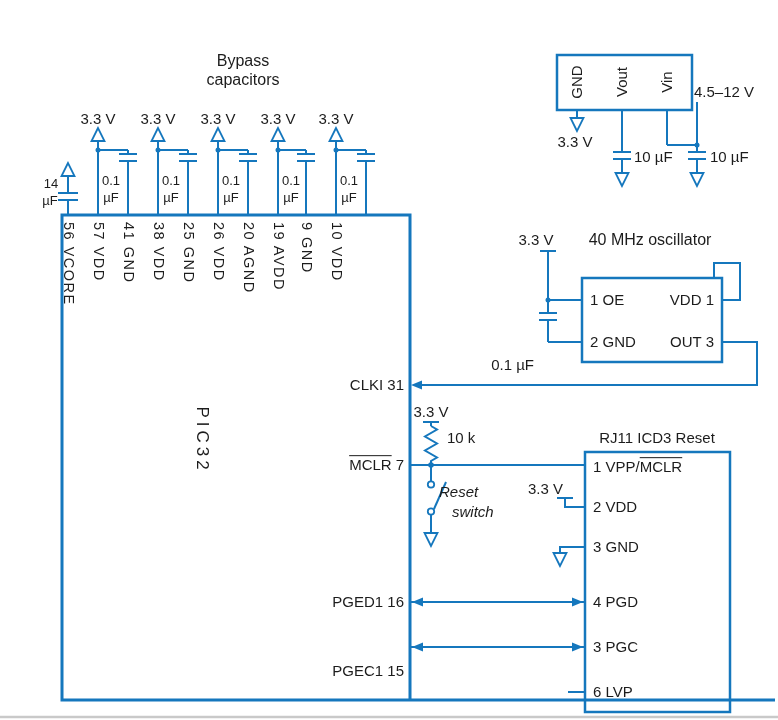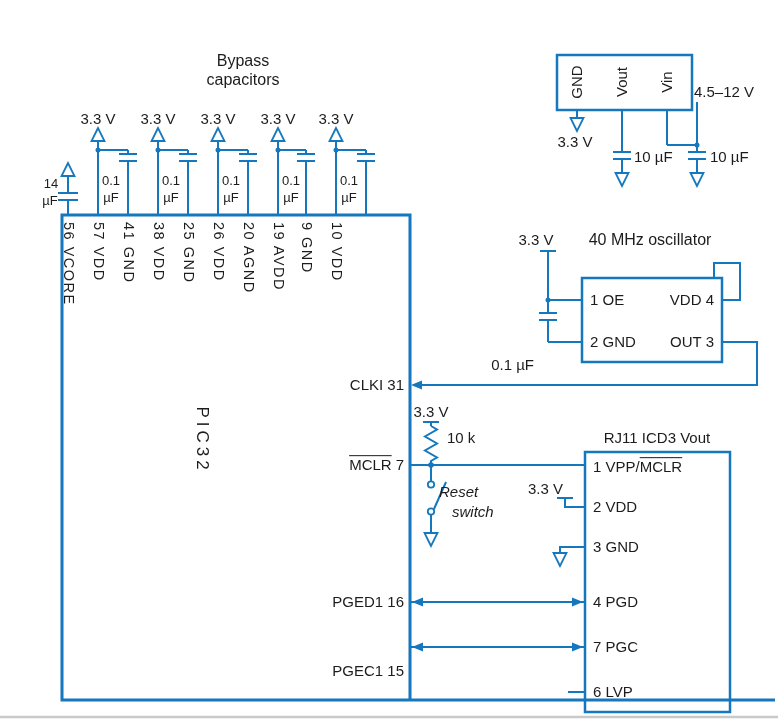--- a/index.html
+++ b/index.html
@@ -161,39 +161,39 @@
   <div class="lbl ml" style="left:634px; top:157px;">10 µF</div>
   <div class="lbl ml" style="left:710px; top:157px;">10 µF</div>
   <div class="lbl ml" style="left:694px; top:92px;">4.5–12 V</div>
 
   <div class="lbl cx t16" style="left:650px; top:231px;">
     <div>40 MHz oscillator</div>
   </div>
   <div class="lbl c" style="left:536px; top:240px;">3.3 V</div>
   <div class="lbl mr" style="left:534px; top:332px;margin-top:33px;">0.1 µF</div>
   <div class="lbl ml" style="left:590px; top:300px;">1 OE</div>
-  <div class="lbl mr" style="left:714px; top:300px;">VDD 4</div>
+  <div class="lbl mr" style="left:714px; top:300px;">VDD 1</div>
   <div class="lbl ml" style="left:590px; top:342px;">2 GND</div>
   <div class="lbl mr" style="left:714px; top:342px;">OUT 3</div>
 
   <div class="lbl mr" style="left:404px; top:385px;">CLKI 31</div>
   <div class="lbl c" style="left:431px; top:412px;">3.3 V</div>
   <div class="lbl ml" style="left:447px; top:438px;">10 k</div>
   <div class="lbl mr" style="left:404px; top:465px;">
     <span class="ov">MCLR</span><span class="gap">7</span>
   </div>
   <div class="lbl ml" style="left:439px; top:492px;font-style:italic;">Reset</div>
   <div class="lbl ml" style="left:452px; top:512px;font-style:italic;">switch</div>
   <div class="lbl mr" style="left:404px; top:602px;">PGED1 16</div>
   <div class="lbl mr" style="left:404px; top:647px;margin-top:24px;">PGEC1 15</div>
 
-  <div class="lbl c" style="left:657px; top:438px;">RJ11 ICD3 Vout</div>
+  <div class="lbl c" style="left:657px; top:438px;">RJ11 ICD3 Reset</div>
   <div class="lbl ml" style="left:593px; top:467px;">
     <span>1 VPP/</span><span class="ov">MCLR</span>
   </div>
   <div class="lbl ml" style="left:593px; top:507px;">2 VDD</div>
   <div class="lbl ml" style="left:593px; top:547px;">3 GND</div>
   <div class="lbl ml" style="left:593px; top:602px;">4 PGD</div>
-  <div class="lbl ml" style="left:593px; top:647px;">7 PGC</div>
+  <div class="lbl ml" style="left:593px; top:647px;">3 PGC</div>
   <div class="lbl ml" style="left:593px; top:692px;">6 LVP</div>
   <div class="lbl mr" style="left:563px; top:489px;">3.3 V</div>
 
 </div>
 
 </body></html>

